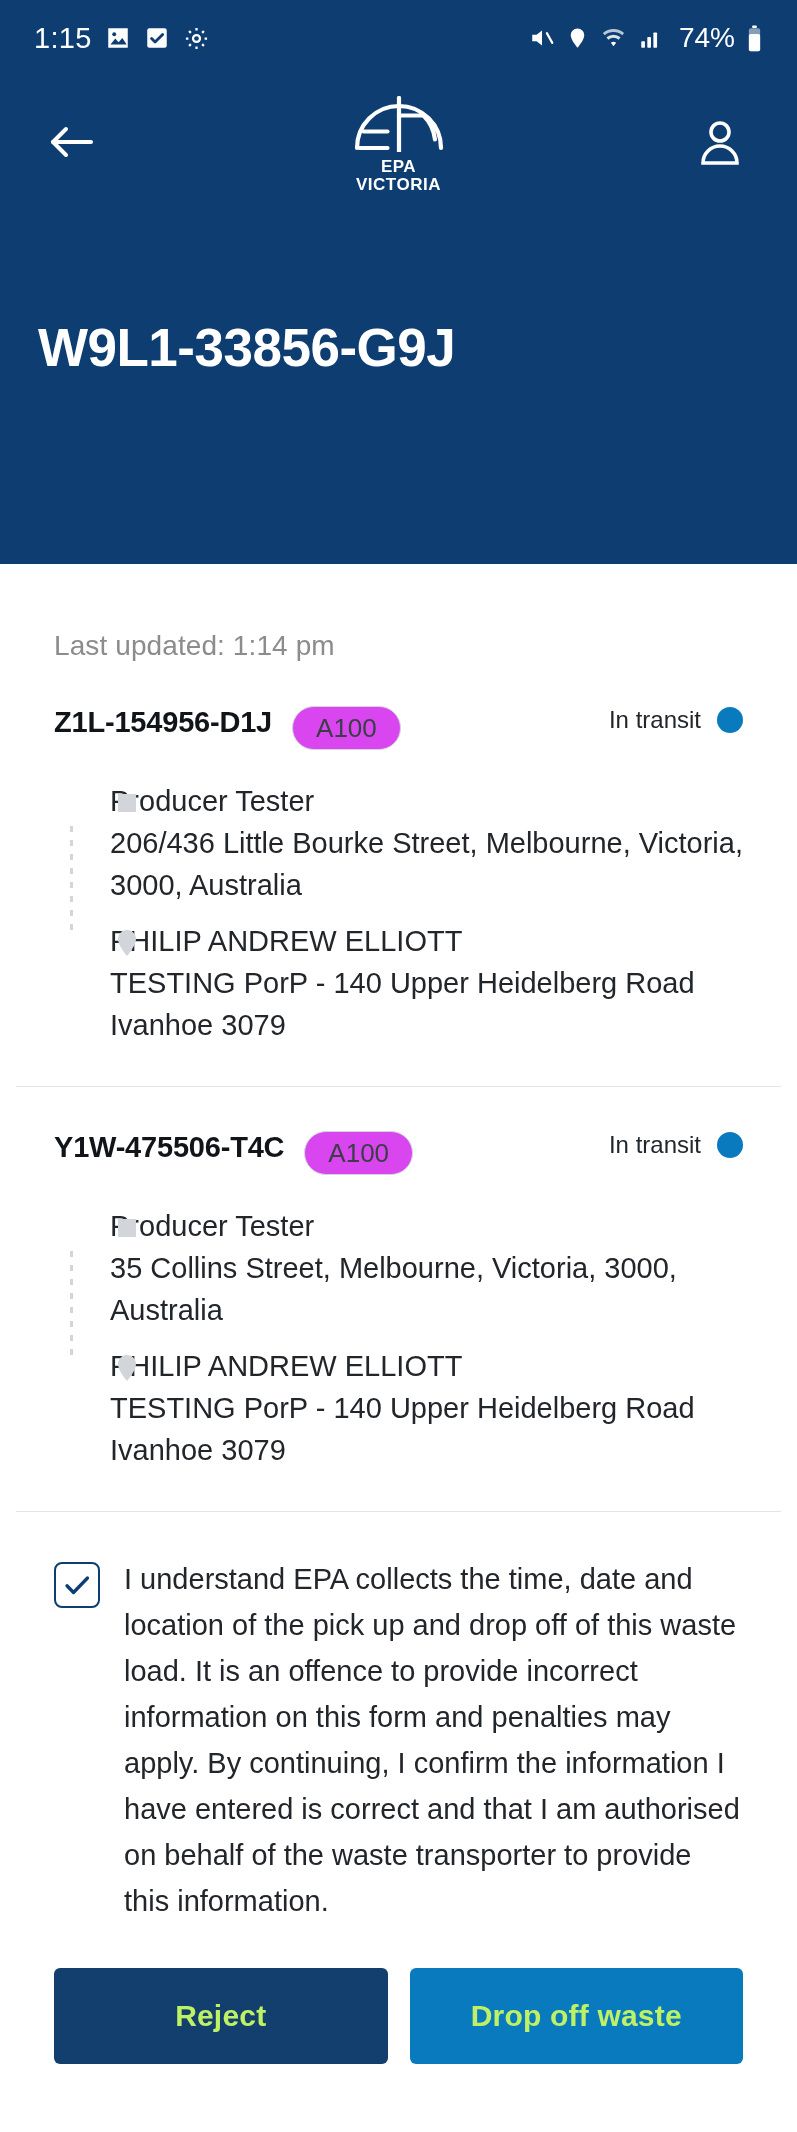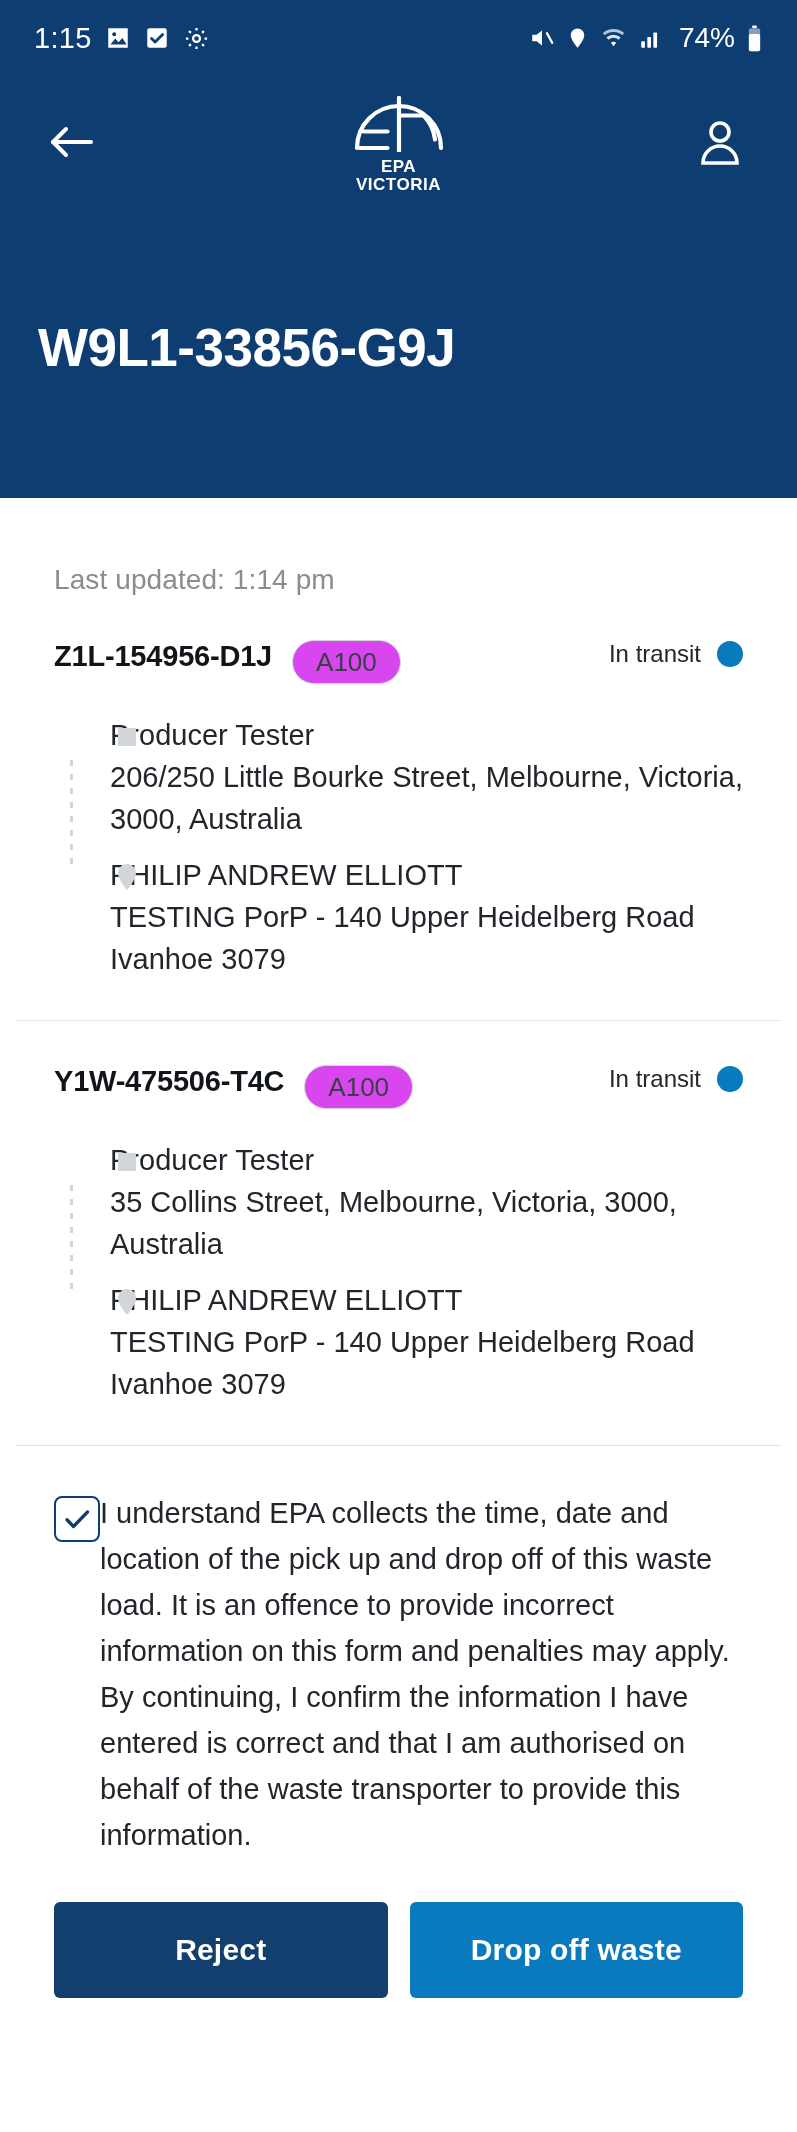--- a/index.html
+++ b/index.html
@@ -16,21 +16,21 @@
     width: 797px;
     height: 2132px;
     position: relative;
     overflow: hidden;
     background: #ffffff;
   }
 
   
   .header {
     background: #0e3d72;
-    height: 498px;
+    height: 564px;
     width: 100%;
     position: relative;
   }
 
   .statusbar {
     height: 76px;
     display: flex;
     align-items: center;
     justify-content: space-between;
     padding: 0 34px 0 34px;
@@ -238,20 +238,21 @@
     font-weight: 400;
     letter-spacing: 0px;
   }
 
   .tl-block { position: relative; }
   .tl-block + .tl-block { margin-top: 14px; }
 
   
   .consent {
     display: flex;
+    gap: 24px;
     padding: 44px 38px 0 38px;
     align-items: flex-start;
   }
 
   .checkbox {
     width: 46px;
     height: 46px;
     min-width: 46px;
     border: 2px solid #0e3d72;
     border-radius: 8px;
@@ -275,21 +276,21 @@
     display: flex;
     gap: 22px;
     padding: 44px 38px 0 38px;
   }
 
   .btn {
     flex: 1;
     height: 96px;
     border: none;
     border-radius: 6px;
-    color: #ffffff;
+    color: #bef264;
     font-size: 30px;
     font-weight: 700;
     font-family: "Liberation Sans", sans-serif;
     cursor: pointer;
     letter-spacing: 0.2px;
     display: flex;
     align-items: center;
     justify-content: center;
   }
 
@@ -420,21 +421,21 @@
       </div>
 
       <div class="timeline">
         <div class="dots-connector" style="top:46px; height:112px;"></div>
 
         <div class="tl-block">
           <span class="tl-marker" style="top:14px;">
             <span class="sq-marker"></span>
           </span>
           <div class="tl-line">Producer Tester</div>
-          <div class="tl-line">206/250 Little Bourke Street, Melbourne, Victoria, 3000, Australia</div>
+          <div class="tl-line">206/436 Little Bourke Street, Melbourne, Victoria, 3000, Australia</div>
         </div>
 
         <div class="tl-block">
           <span class="tl-marker" style="top:10px;">
             <svg class="pin-marker" viewBox="0 0 18 26" fill="#d2d6da">
               <path d="M9 0C4 0 0 4 0 9c0 6.7 9 17 9 17s9-10.3 9-17c0-5-4-9-9-9z"></path>
             </svg>
           </span>
           <div class="tl-line">PHILIP ANDREW ELLIOTT</div>
           <div class="tl-line">TESTING PorP - 140 Upper Heidelberg Road Ivanhoe 3079</div>

